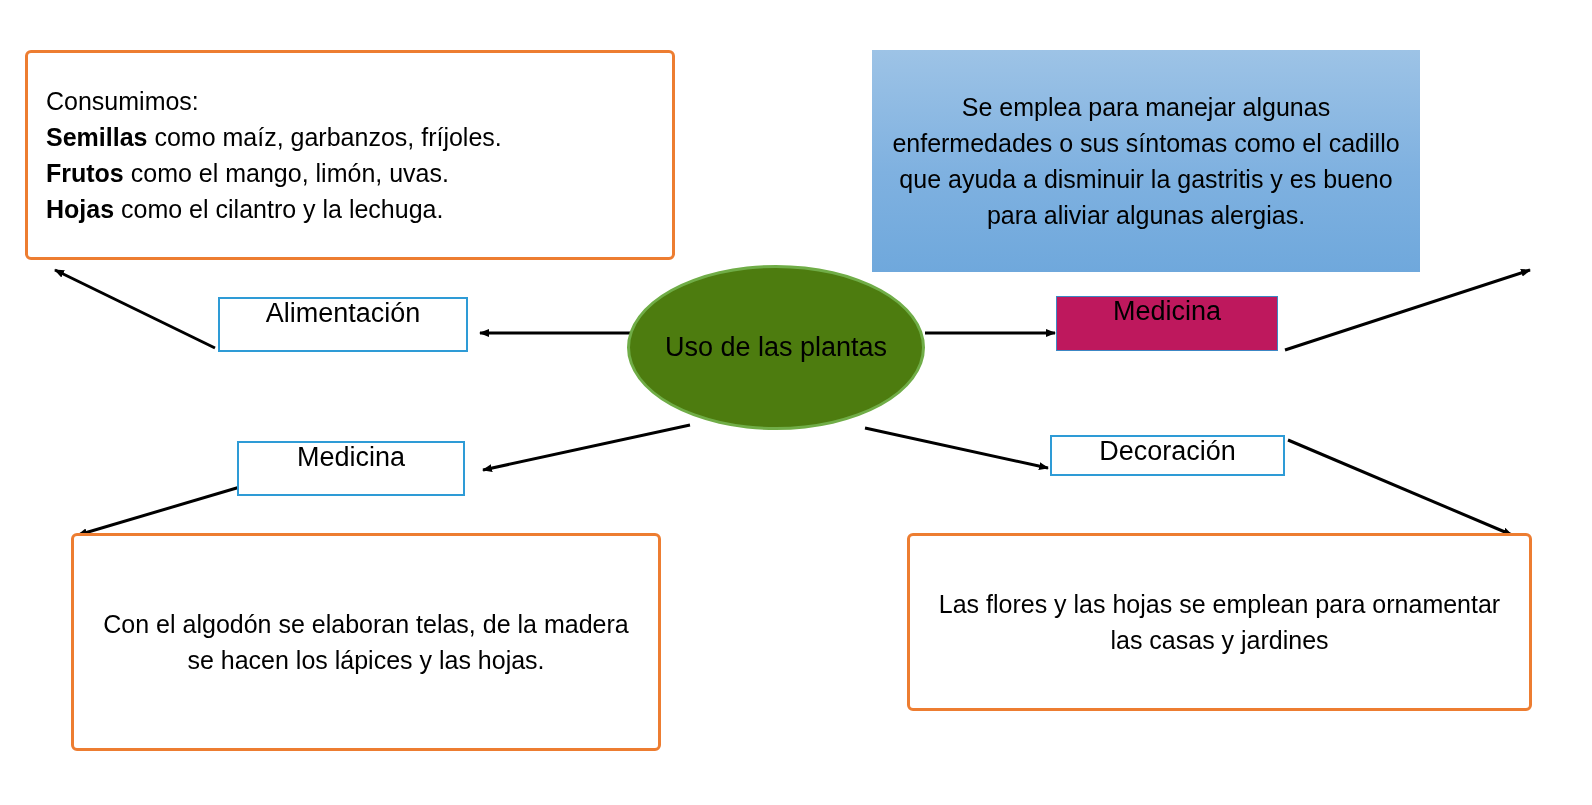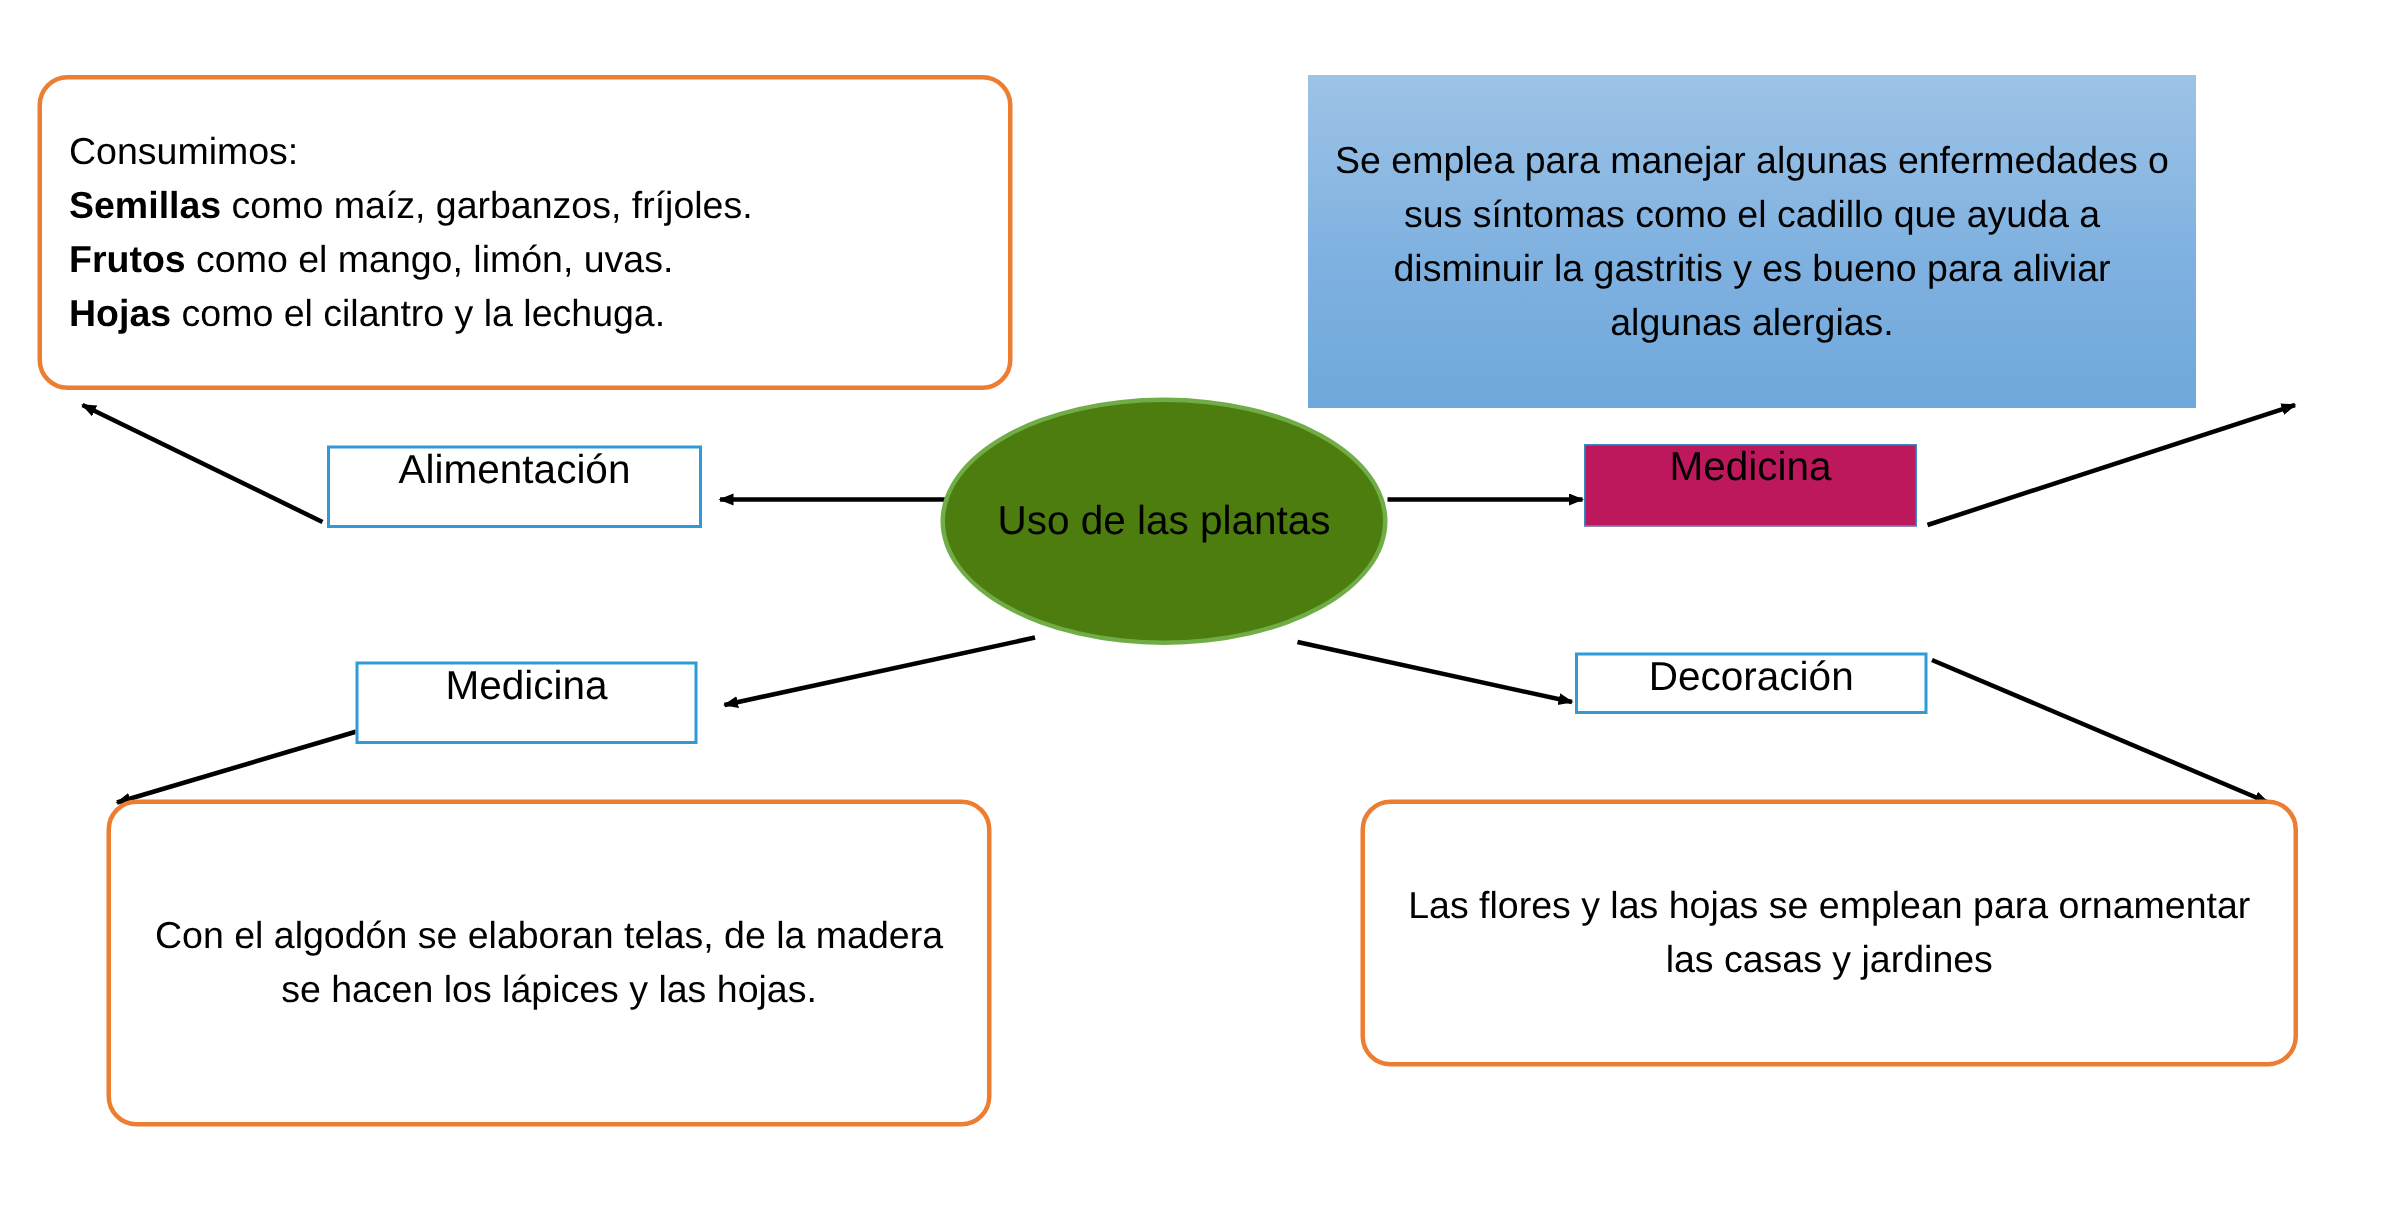--- a/index.html
+++ b/index.html
@@ -27,21 +27,21 @@
     pointer-events: none;
   }
   .node {
     position: absolute;
     box-sizing: border-box;
   }
 
   
   .callout {
     border: 3px solid #ED7D31;
-    border-radius: 20px;
+    border-radius: 6px;
     background: #ffffff;
     display: flex;
     align-items: center;
     justify-content: center;
     padding: 10px 18px;
   }
   .callout .txt {
     font-size: 25px;
     line-height: 1.45;
     text-align: center;
@@ -136,21 +136,21 @@
 
   <div class="node callout left-align" style="left:25px; top:50px; width:650px; height:210px;">
     <div class="txt">
       <div>Consumimos:</div>
       <div><b>Semillas</b><span> como maíz, garbanzos, fríjoles.</span></div>
       <div><b>Frutos</b><span> como el mango, limón, uvas.</span></div>
       <div><b>Hojas</b><span> como el cilantro y la lechuga.</span></div>
     </div>
   </div>
 
-  <div class="node callout-blue" style="left:872px; top:50px; width:592px; height:222px;">
+  <div class="node callout-blue" style="left:872px; top:50px; width:548px; height:222px;">
     <div class="txt">Se emplea para manejar algunas enfermedades o sus síntomas como el cadillo que ayuda a disminuir la gastritis y es bueno para aliviar algunas alergias.</div>
   </div>
 
   <div class="node label-box" style="left:218px; top:297px; width:250px; height:55px;">
     <div class="txt">Alimentación</div>
   </div>
 
   <div class="node label-box filled" style="left:1056px; top:296px; width:222px; height:55px;">
     <div class="txt">Medicina</div>
   </div>

